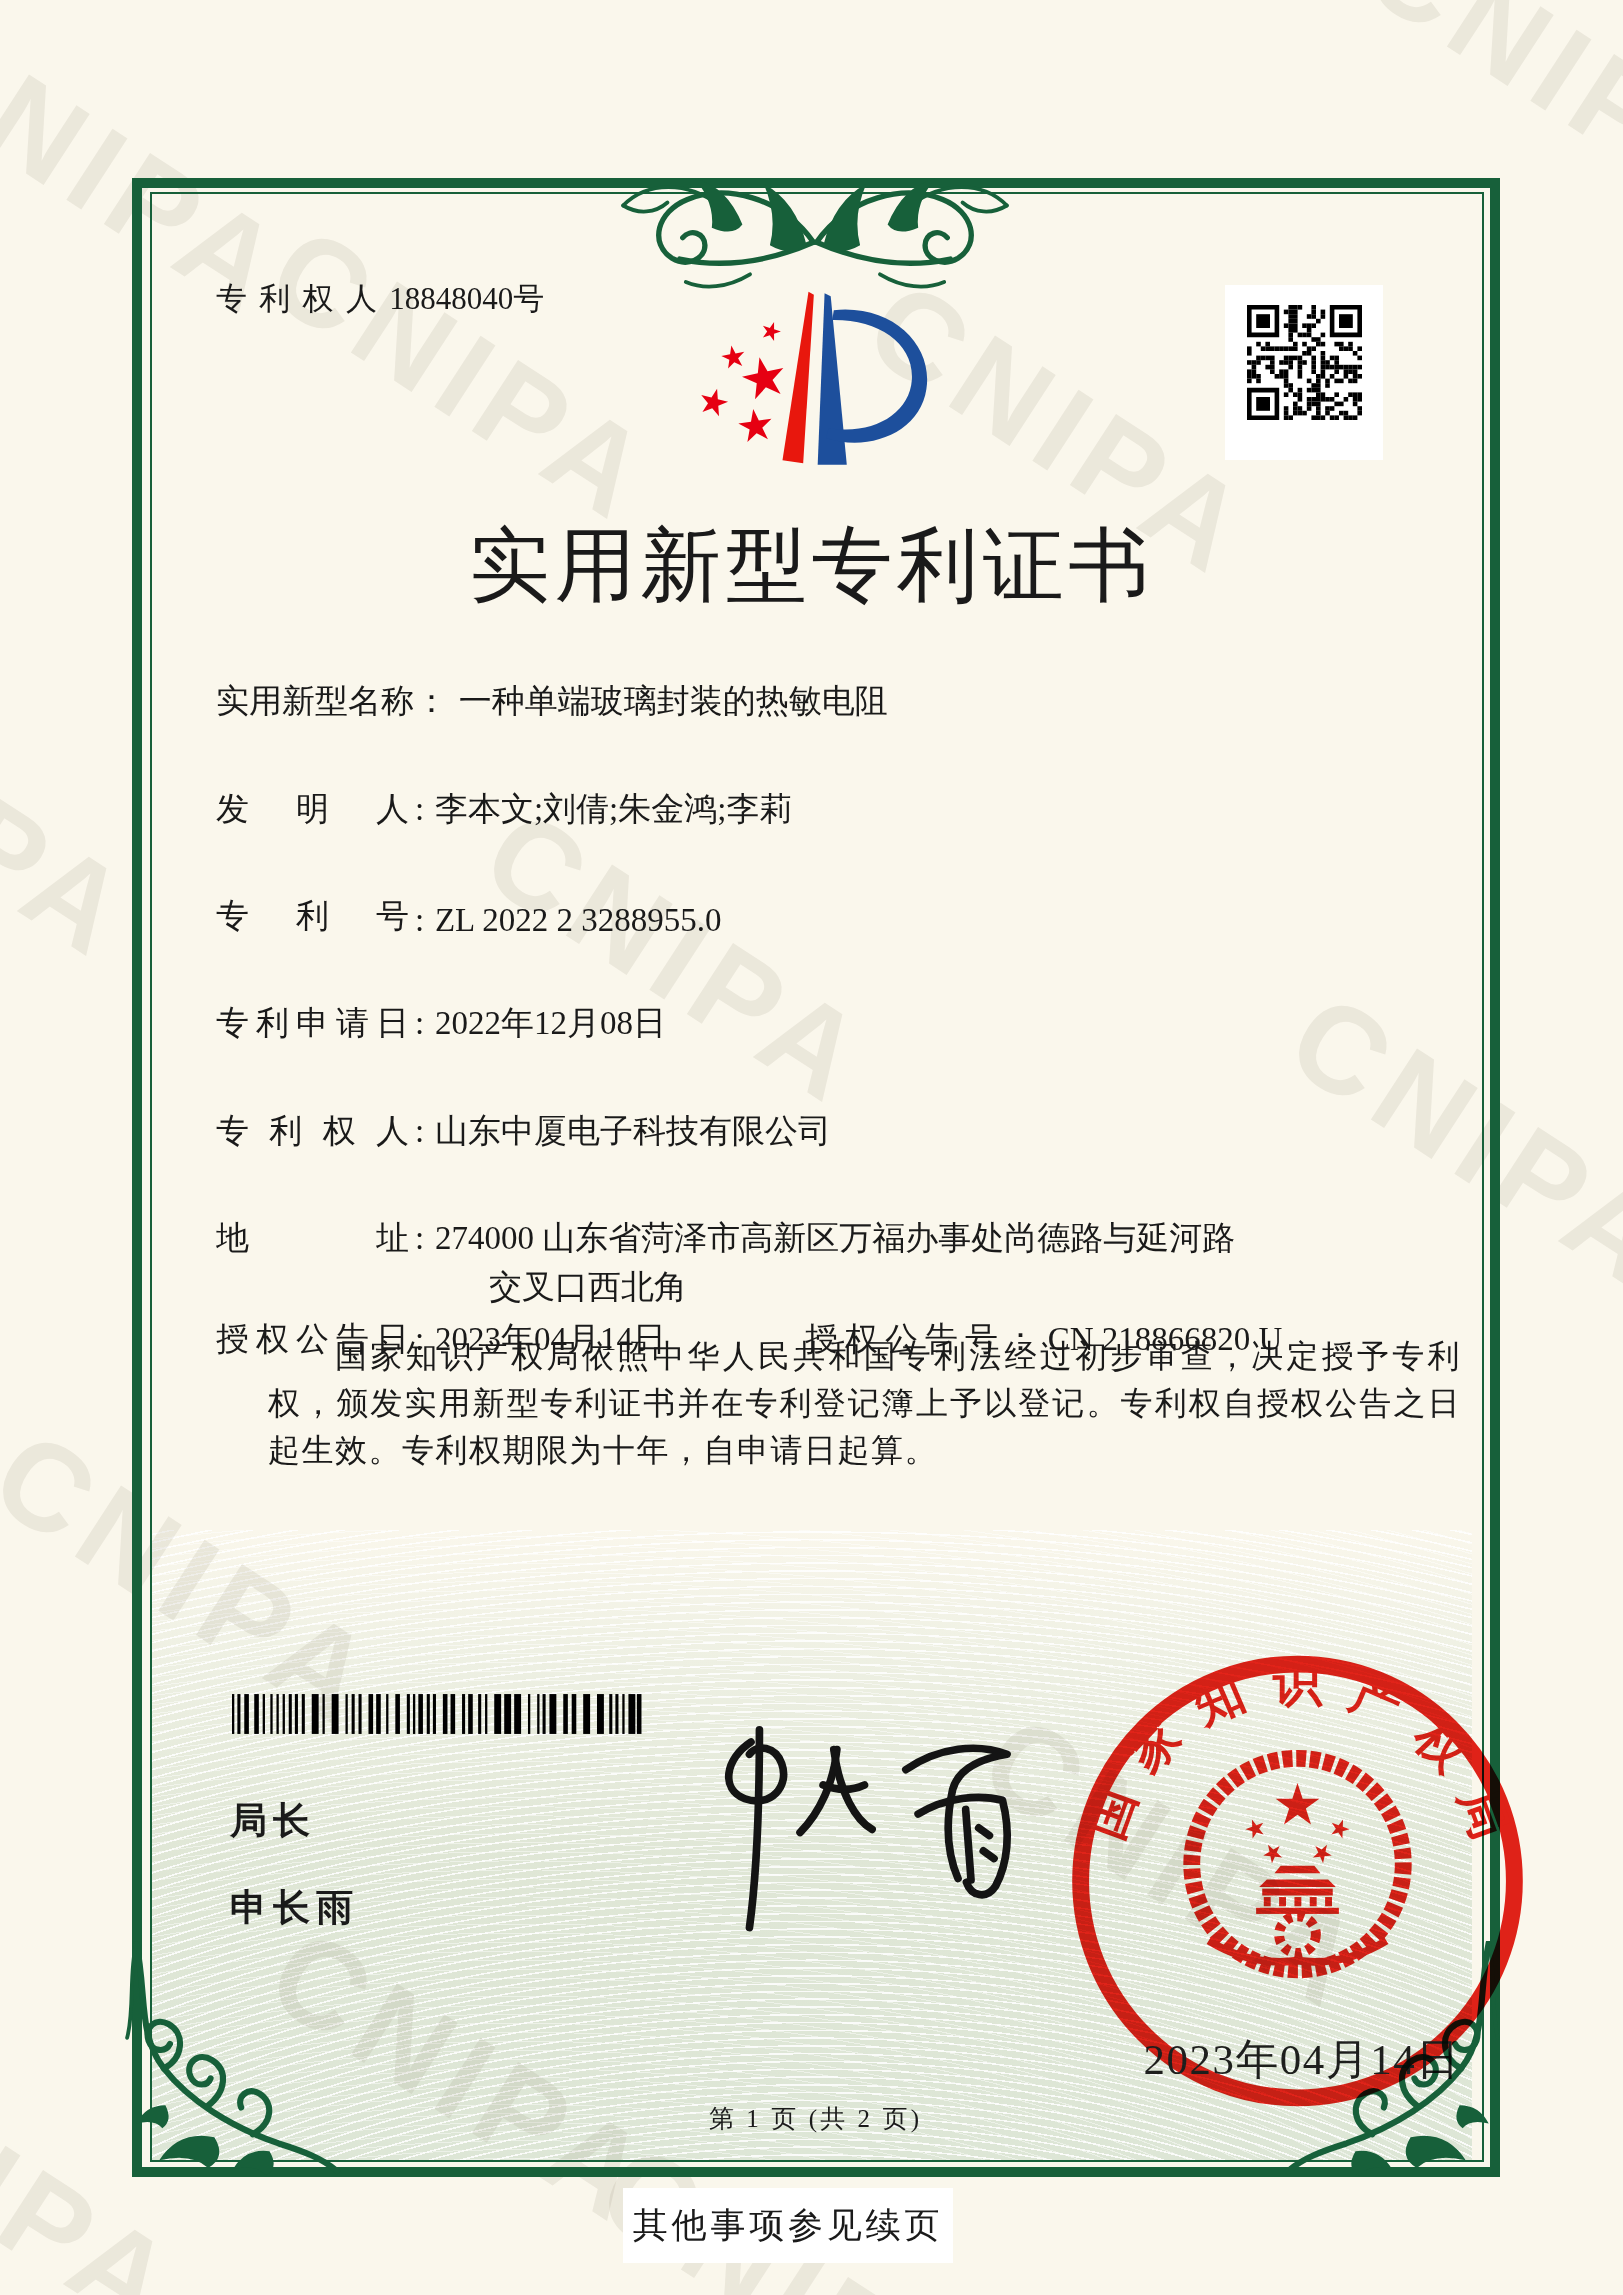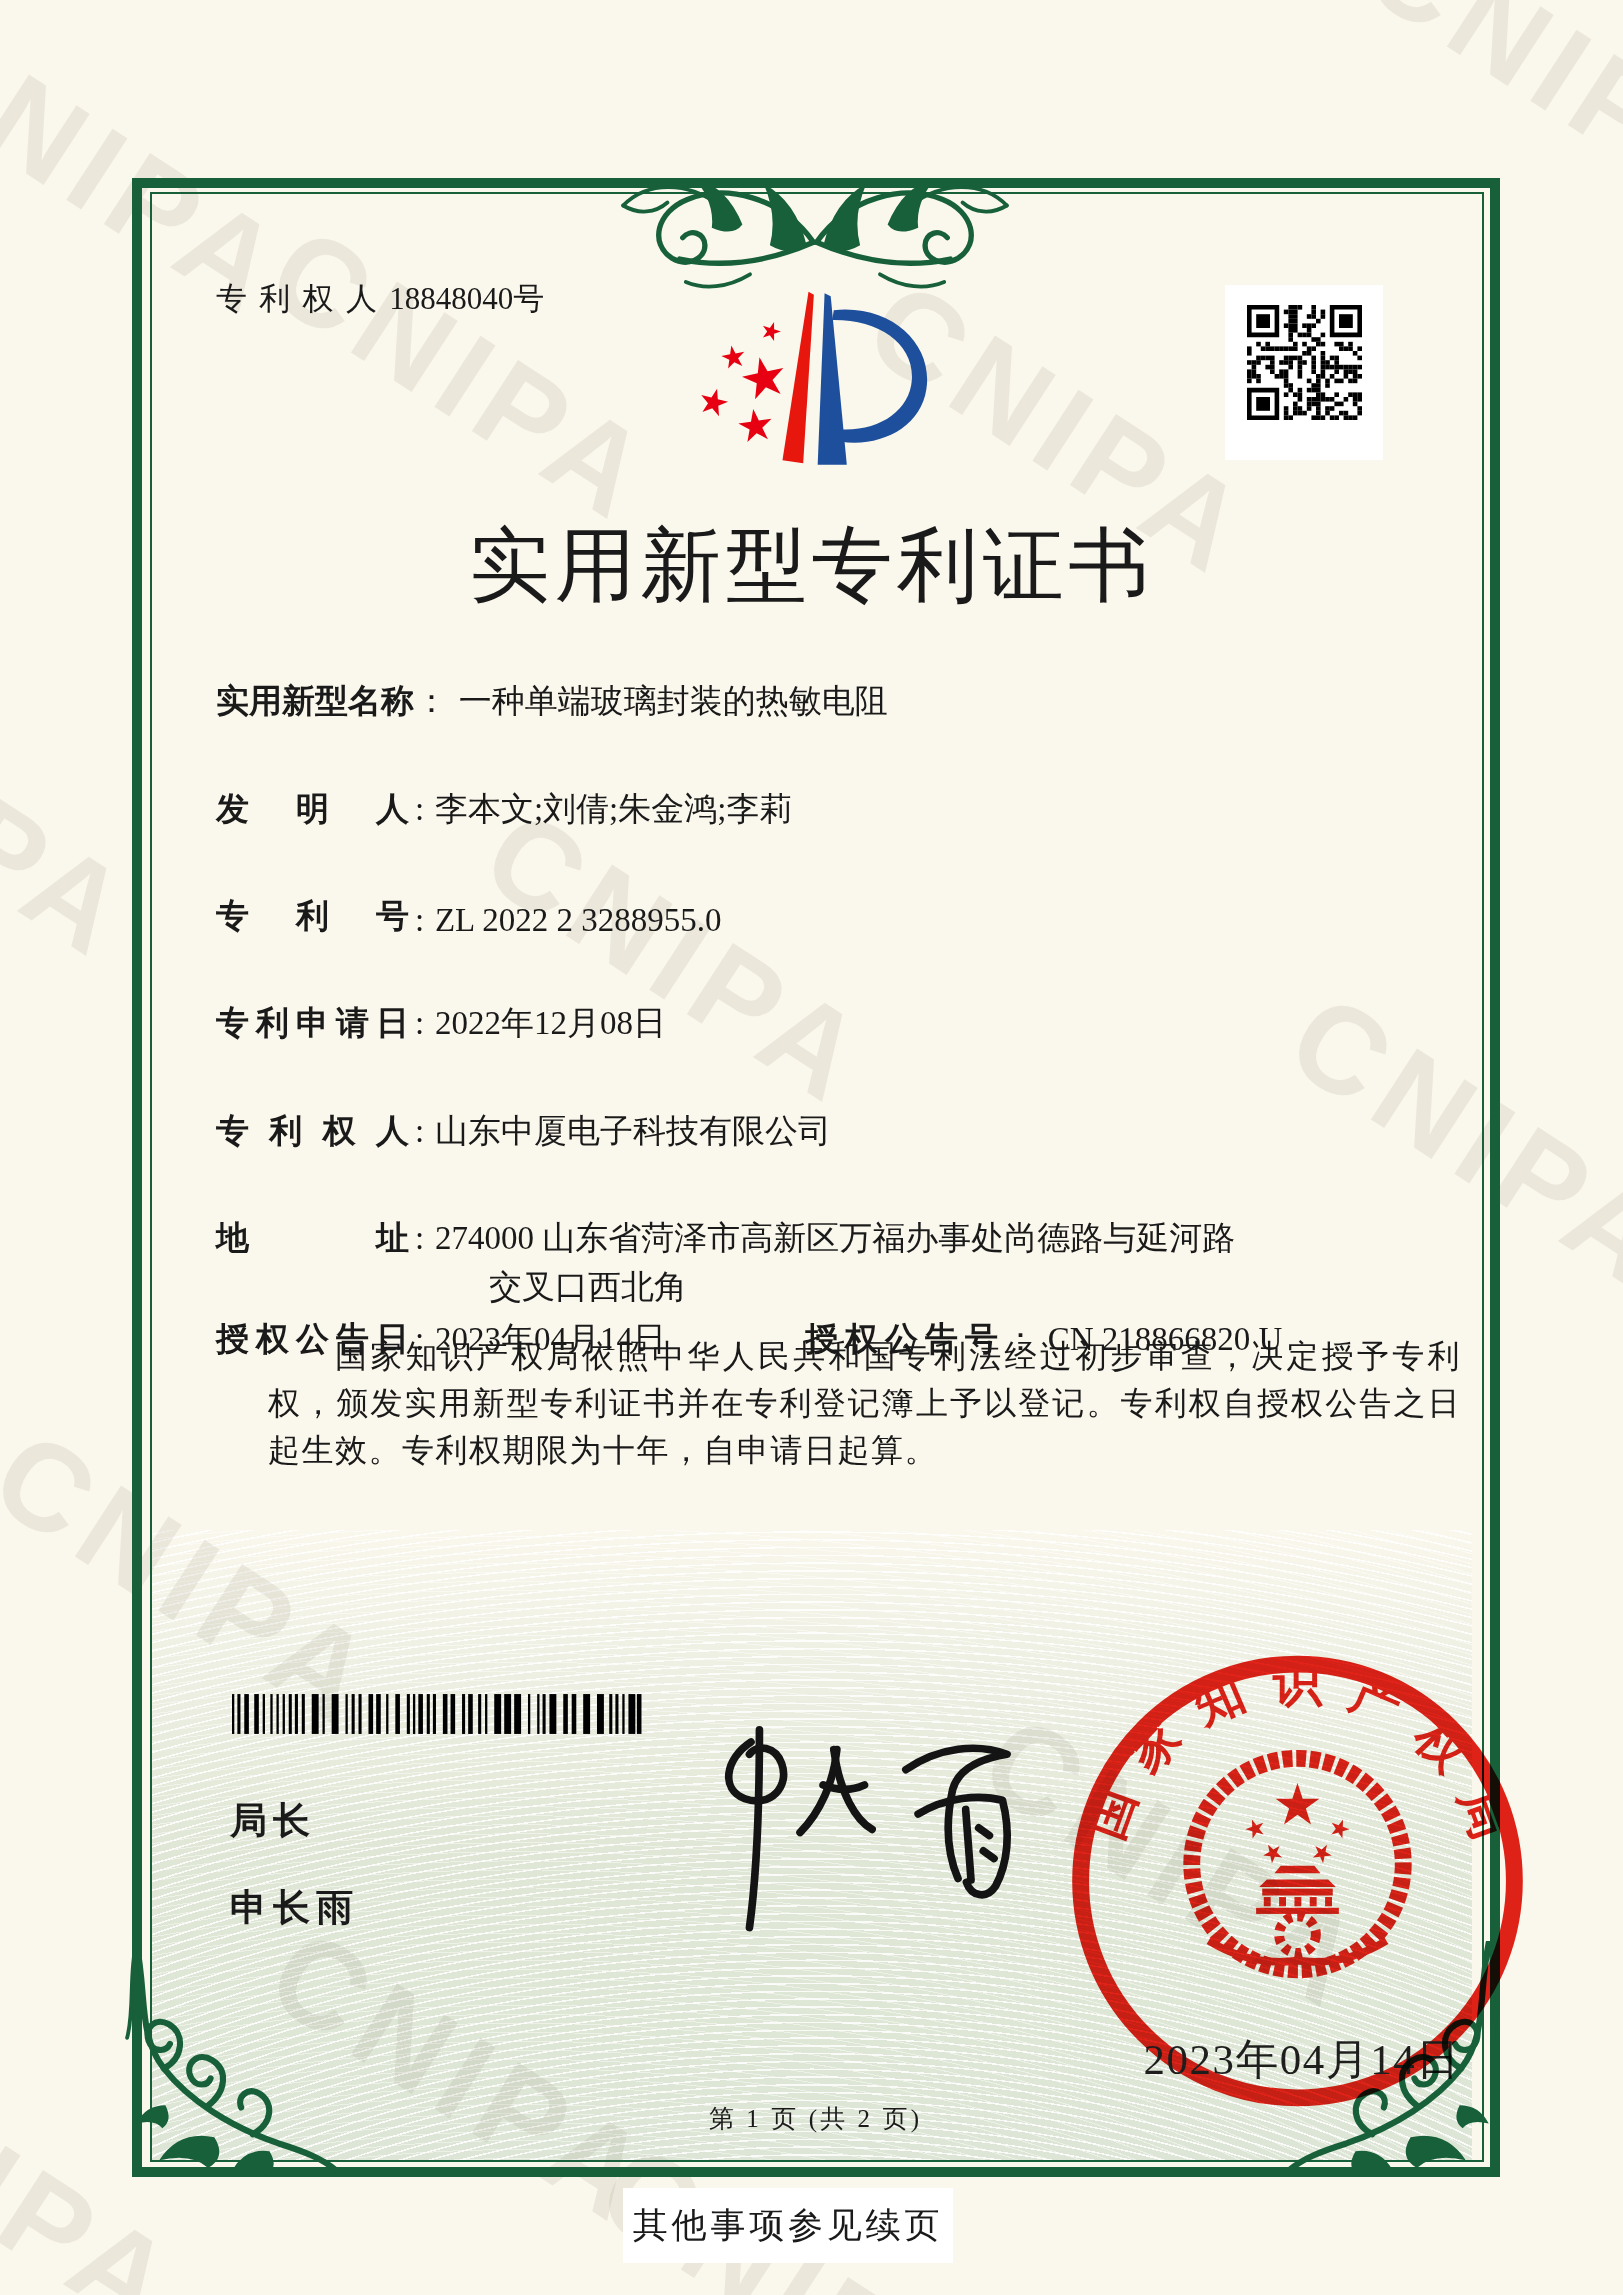--- a/index.html
+++ b/index.html
@@ -29,21 +29,21 @@
       border:2.3px solid #17603a;box-sizing:border-box;z-index:4;}
 
   .content{z-index:3;}
   .cert-no{left:216px;top:278px;font-size:31px;z-index:3;}
   .cert-no .sp{letter-spacing:12.3px;}
   .title{left:0;right:0;top:512px;text-align:center;font-size:81px;font-weight:400;
          letter-spacing:4.6px;z-index:3;}
 
   .frow{position:absolute;left:216px;font-size:33px;z-index:3;white-space:nowrap;}
   .flabel{display:inline-block;width:193px;text-align:justify;text-align-last:justify;
-          vertical-align:bottom;font-weight:bold;}
+          vertical-align:bottom;}
   .fsep{display:inline-block;margin:0 10.7px 0 6.1px;}
   .addr2{position:absolute;left:273px;top:49px;}
   .pair2{position:absolute;left:589px;top:0;}
   .pair2 .flabel{width:193px;}
 
   .paras{position:absolute;left:224px;top:1333px;width:1193px;font-size:32px;
          line-height:47px;text-align:justify;letter-spacing:1.5px;z-index:3;margin-left:44px;}
   .paras p{margin:0;text-indent:67px;}
   .paras p + p{margin-top:20px;}
 

